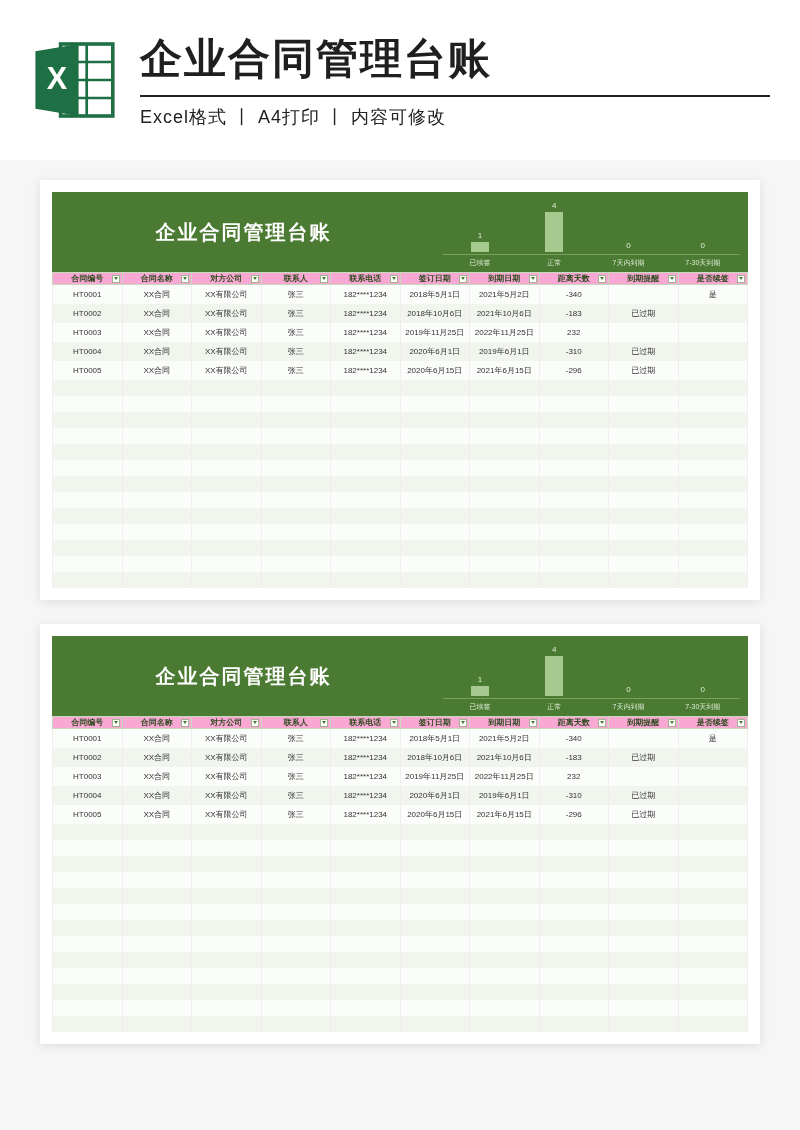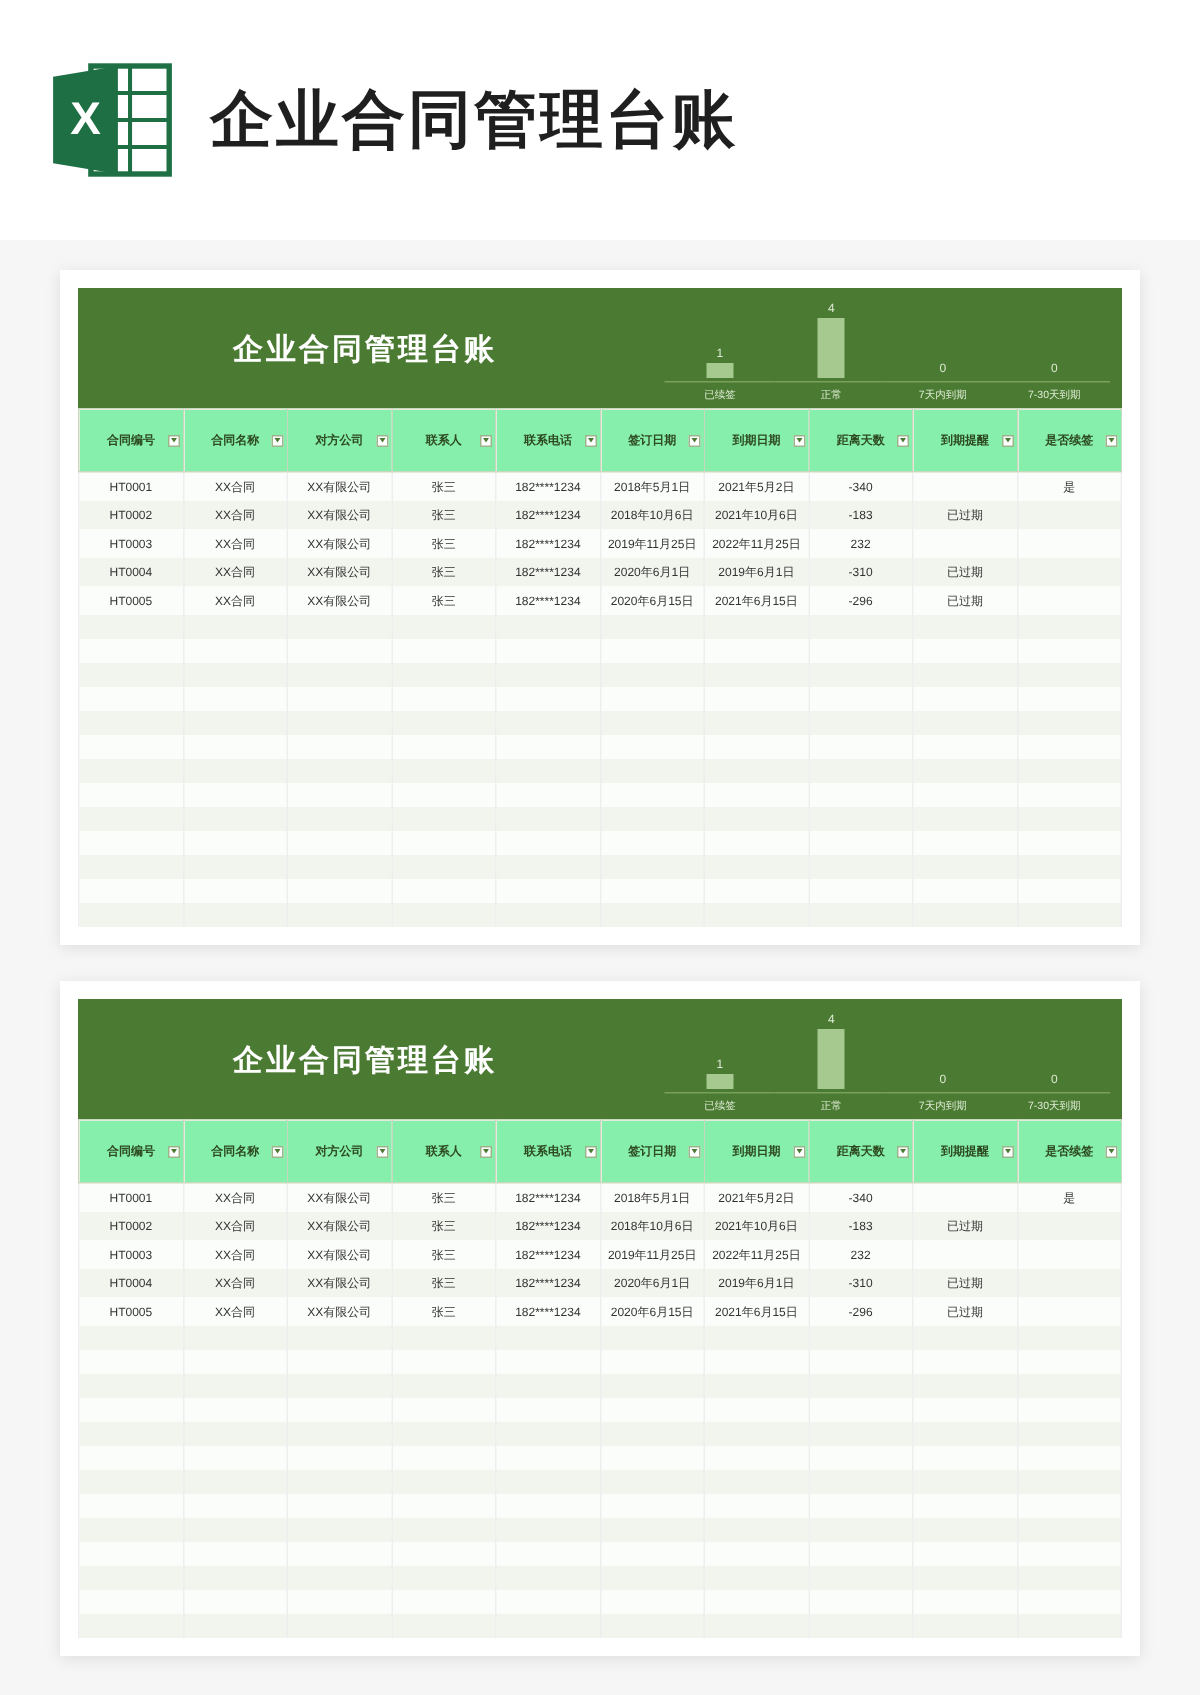--- a/index.html
+++ b/index.html
@@ -100,24 +100,24 @@
     white-space: nowrap;
   }
   table {
     width: 100%;
     border-collapse: collapse;
     font-size: 8px;
     color: #333;
     table-layout: fixed;
   }
   thead th {
-    background: #86efac;
+    background: #f9a8d4;
     color: #2e4a1f;
     font-weight: 700;
-    padding: 15px 2px;
+    padding: 0 2px;
     border: 1px solid #c7d8bc;
     position: relative;
   }
   .filter-arrow {
     position: absolute;
     right: 2px;
     top: 50%;
     transform: translateY(-50%);
     width: 8px;
     height: 8px;
@@ -154,20 +154,21 @@
       <line x1="34" y1="30" x2="92" y2="30" stroke="#1e6f43" stroke-width="3"></line>
       <line x1="34" y1="50" x2="92" y2="50" stroke="#1e6f43" stroke-width="3"></line>
       <line x1="34" y1="70" x2="92" y2="70" stroke="#1e6f43" stroke-width="3"></line>
       <line x1="63" y1="10" x2="63" y2="90" stroke="#1e6f43" stroke-width="3"></line>
       <polygon points="6,18 54,10 54,90 6,82" fill="#1e6f43"></polygon>
       <text x="30" y="60" text-anchor="middle" font-size="34" font-weight="700" fill="#fff" font-family="Arial">X</text>
     </svg>
   </div>
   <div class="title-block">
     <div class="main-title">企业合同管理台账</div>
+    <div class="subtitle-row">Excel格式 丨 A4打印 丨 内容可修改</div>
   </div>
 </div>
 
 <div class="preview-area">
   <div class="sheet">
       <div class="sheet-header">
         <div class="sheet-title-wrap">
           <div class="sheet-title">企业合同管理台账</div>
         </div>
         <div class="chart-wrap">

